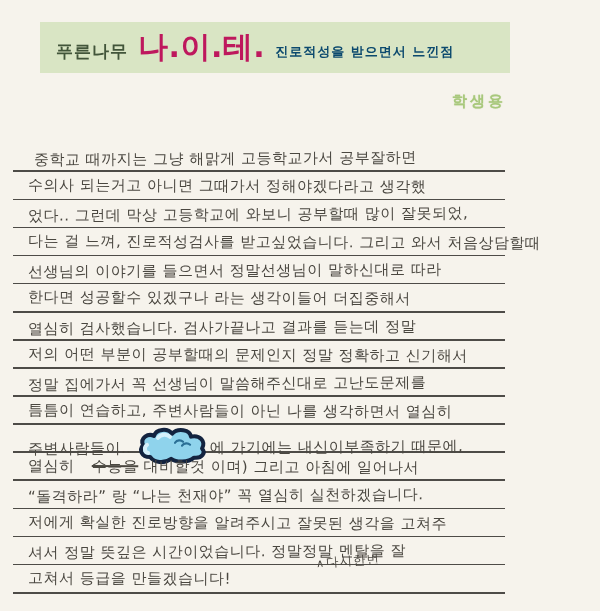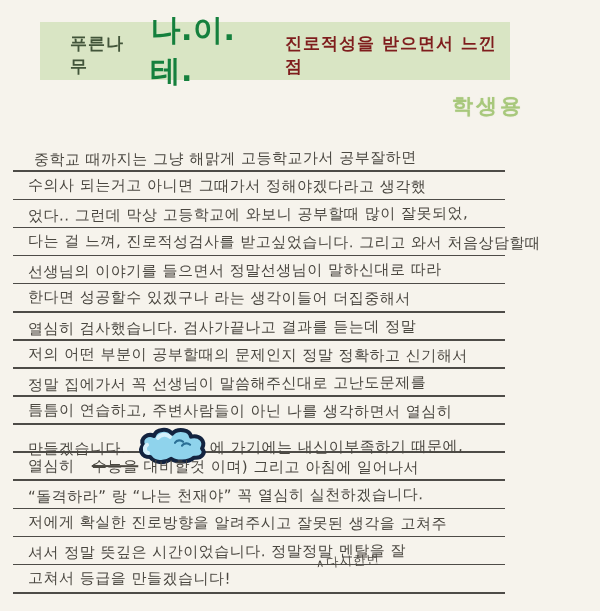--- a/index.html
+++ b/index.html
@@ -9,58 +9,58 @@
     height: 611px;
     overflow: hidden;
     font-family: "DejaVu Sans", "Liberation Sans", sans-serif;
   }
   body { background: #f6f3ec; position: relative; }
 
   
   .header-band {
     position: absolute;
     left: 40px; top: 22px;
-    width: 470px; height: 58px;
+    width: 470px; height: 51px;
     background: #d9e5c4;
     display: flex;
     align-items: baseline;
-    padding-left: 30px;
+    padding-left: 16px;
     box-sizing: border-box;
   }
   .header-prefix {
     font-size: 17px;
     font-weight: bold;
     color: #42553a;
     letter-spacing: 1px;
     margin-right: 10px;
     align-self: center;
     padding-top: 8px;
   }
   .header-title {
     font-size: 30px;
     font-weight: bold;
-    color: #15803d;
+    color: #be185d;
     letter-spacing: 0.5px;
     margin-right: 10px;
     align-self: center;
   }
   .header-suffix {
-    font-size: 17px;
+    font-size: 13px;
     font-weight: bold;
-    color: #7f1d1d;
+    color: #0c4a6e;
     letter-spacing: 1px;
     align-self: center;
     padding-top: 8px;
   }
 
   
   .audience-label {
     position: absolute;
     left: 452px; top: 92px;
-    font-size: 21px;
+    font-size: 15px;
     font-weight: bold;
     letter-spacing: 3px;
     color: #a8c87c;
     text-shadow: 0 0 1px rgba(168,200,124,.6);
   }
 
   
   .rules {
     position: absolute;
     left: 13px; top: 144px;
@@ -129,21 +129,21 @@
   <div class="row">었다.. 그런데 막상 고등학교에 와보니 공부할때 많이 잘못되었,</div>
   <div class="row">다는 걸 느껴, 진로적성검사를 받고싶었습니다. 그리고 와서 처음상담할때</div>
   <div class="row">선생님의 이야기를 들으면서 정말선생님이 말하신대로 따라</div>
   <div class="row">한다면 성공할수 있겠구나 라는 생각이들어 더집중해서</div>
   <div class="row">열심히 검사했습니다. 검사가끝나고 결과를 듣는데 정말</div>
   <div class="row">저의 어떤 부분이 공부할때의 문제인지 정말 정확하고 신기해서</div>
   <div class="row">정말 집에가서 꼭 선생님이 말씀해주신대로 고난도문제를</div>
   <div class="row">틈틈이 연습하고, 주변사람들이 아닌 나를 생각하면서 열심히</div>
 
   <div class="row">
-    <span>만들겠습니다..</span><span class="cloud-doodle"><svg width="72" height="40" viewBox="0 0 72 40">
+    <span>주변사람들이..</span><span class="cloud-doodle"><svg width="72" height="40" viewBox="0 0 72 40">
       <path d="M14 31 C5 31 3 24 7 19 C4 12 12 7 18 10 C20 3 32 2 36 8 C42 2 54 4 55 11 C64 9 70 16 66 23 C70 27 66 33 58 32 C52 37 40 37 35 33 C28 38 18 37 14 31 Z" fill="#8fd3ec" stroke="#13233f" stroke-width="4" stroke-linejoin="round"></path>
       <path d="M12 27 C8 26 8 21 11 19" fill="none" stroke="#d6f0fa" stroke-width="4" stroke-linecap="round"></path>
       <path d="M22 12 C25 8 31 8 34 11" fill="none" stroke="#d6f0fa" stroke-width="4" stroke-linecap="round"></path>
       <path d="M39 17 C41 14 45 14 47 16 M46 20 C48 17 52 17 54 19" fill="none" stroke="#2a6f96" stroke-width="2.2" stroke-linecap="round"></path>
     </svg></span><span>에 가기에는 내신이부족하기 때문에,</span>
   </div>
 
   <div class="row">
     <span>열심히 </span><span class="struck">수능을</span><span> 대비할것 이며) 그리고 아침에 일어나서</span>
   </div>

